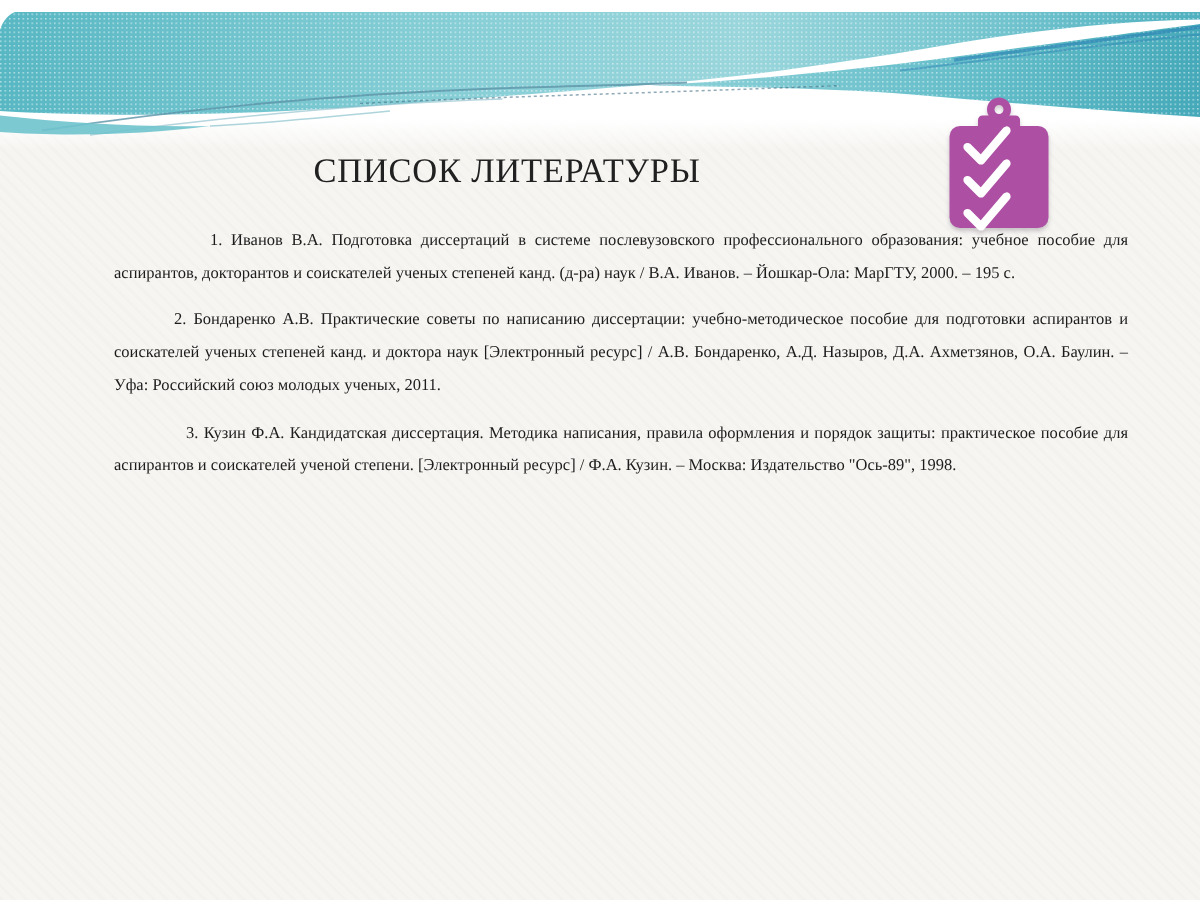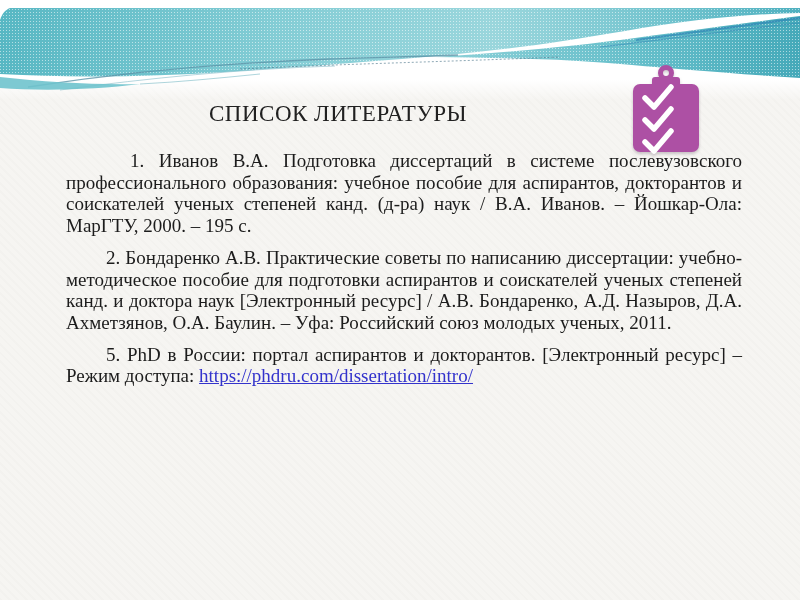--- a/index.html
+++ b/index.html
@@ -19,22 +19,22 @@
     text-align:center;
     font-size:23px;font-weight:400;letter-spacing:0.5px;
     color:#212121;
     margin:0;
   }
   .clipboard-icon{
     position:absolute;left:628px;top:64px;width:76px;height:94px;
     filter:drop-shadow(0 2px 1.5px rgba(60,40,60,0.25));
   }
   .references{
-    position:absolute;left:66px;top:150px;width:676px;
-    font-size:19px;line-height:21.7px;color:#1c1c1c;
+    position:absolute;left:76px;top:150px;width:676px;
+    font-size:11px;line-height:21.7px;color:#1c1c1c;
   }
   .references p{
     margin:0 0 10px 0;
     text-align:justify;
     text-align-last:left;
   }
   .ref-1{text-indent:64px;}
   .ref-2{text-indent:40px;}
   .ref-3{text-indent:48px;}
   .ref-4{text-indent:34px;}
@@ -100,17 +100,16 @@
     <path d="M17,34 l9,9 l17,-20" fill="none" stroke="#ffffff" stroke-width="5.5" stroke-linecap="round" stroke-linejoin="round"></path>
     <path d="M17,56 l9,9 l17,-20" fill="none" stroke="#ffffff" stroke-width="5.5" stroke-linecap="round" stroke-linejoin="round"></path>
     <path d="M17,78 l9,9 l17,-20" fill="none" stroke="#ffffff" stroke-width="5.5" stroke-linecap="round" stroke-linejoin="round"></path>
   </svg>
 
   <h1 class="slide-title">СПИСОК ЛИТЕРАТУРЫ</h1>
 
   <div class="references">
     <p class="ref-1"><span>1. Иванов В.А. Подготовка диссертаций в системе послевузовского профессионального образования: учебное пособие для аспирантов, докторантов и соискателей ученых степеней канд. (д-ра) наук / В.А. Иванов. – Йошкар-Ола: МарГТУ, 2000. – 195 с.</span></p>
     <p class="ref-2"><span>2. Бондаренко А.В. Практические советы по написанию диссертации: учебно-методическое пособие для подготовки аспирантов и соискателей ученых степеней канд. и доктора наук [Электронный ресурс] / А.В. Бондаренко, А.Д. Назыров, Д.А. Ахметзянов, О.А. Баулин. – Уфа: Российский союз молодых ученых, 2011.</span></p>
-    <p class="ref-5"><span>5. PhD в России: портал аспирантов и докторантов. [Электронный ресурс] – Режим доступа:</span>
-      <a>https://phdru.com/dissertation/intro/</a></p>
+    <p class="ref-3"><span>3. Кузин Ф.А. Кандидатская диссертация. Методика написания, правила оформления и порядок защиты: практическое пособие для аспирантов и соискателей ученой степени. [Электронный ресурс] / Ф.А. Кузин. – Москва: Издательство "Ось-89", 1998.</span></p>
   </div>
 
 </div>
 
 </body></html>

